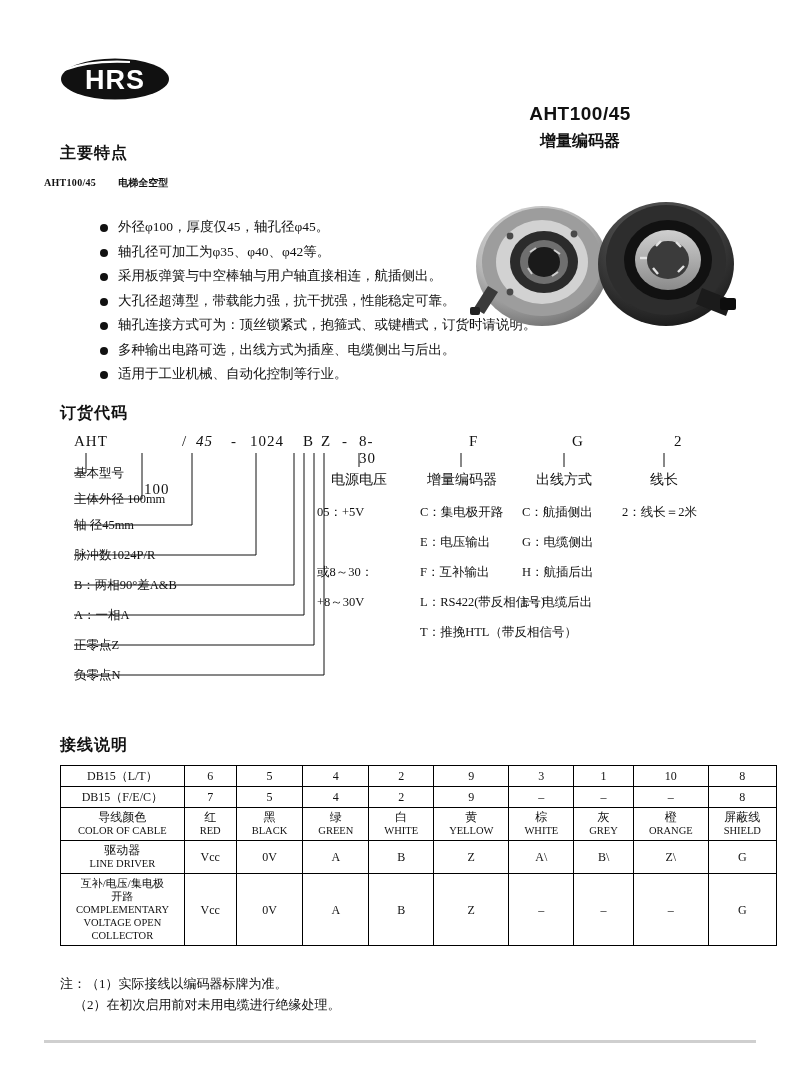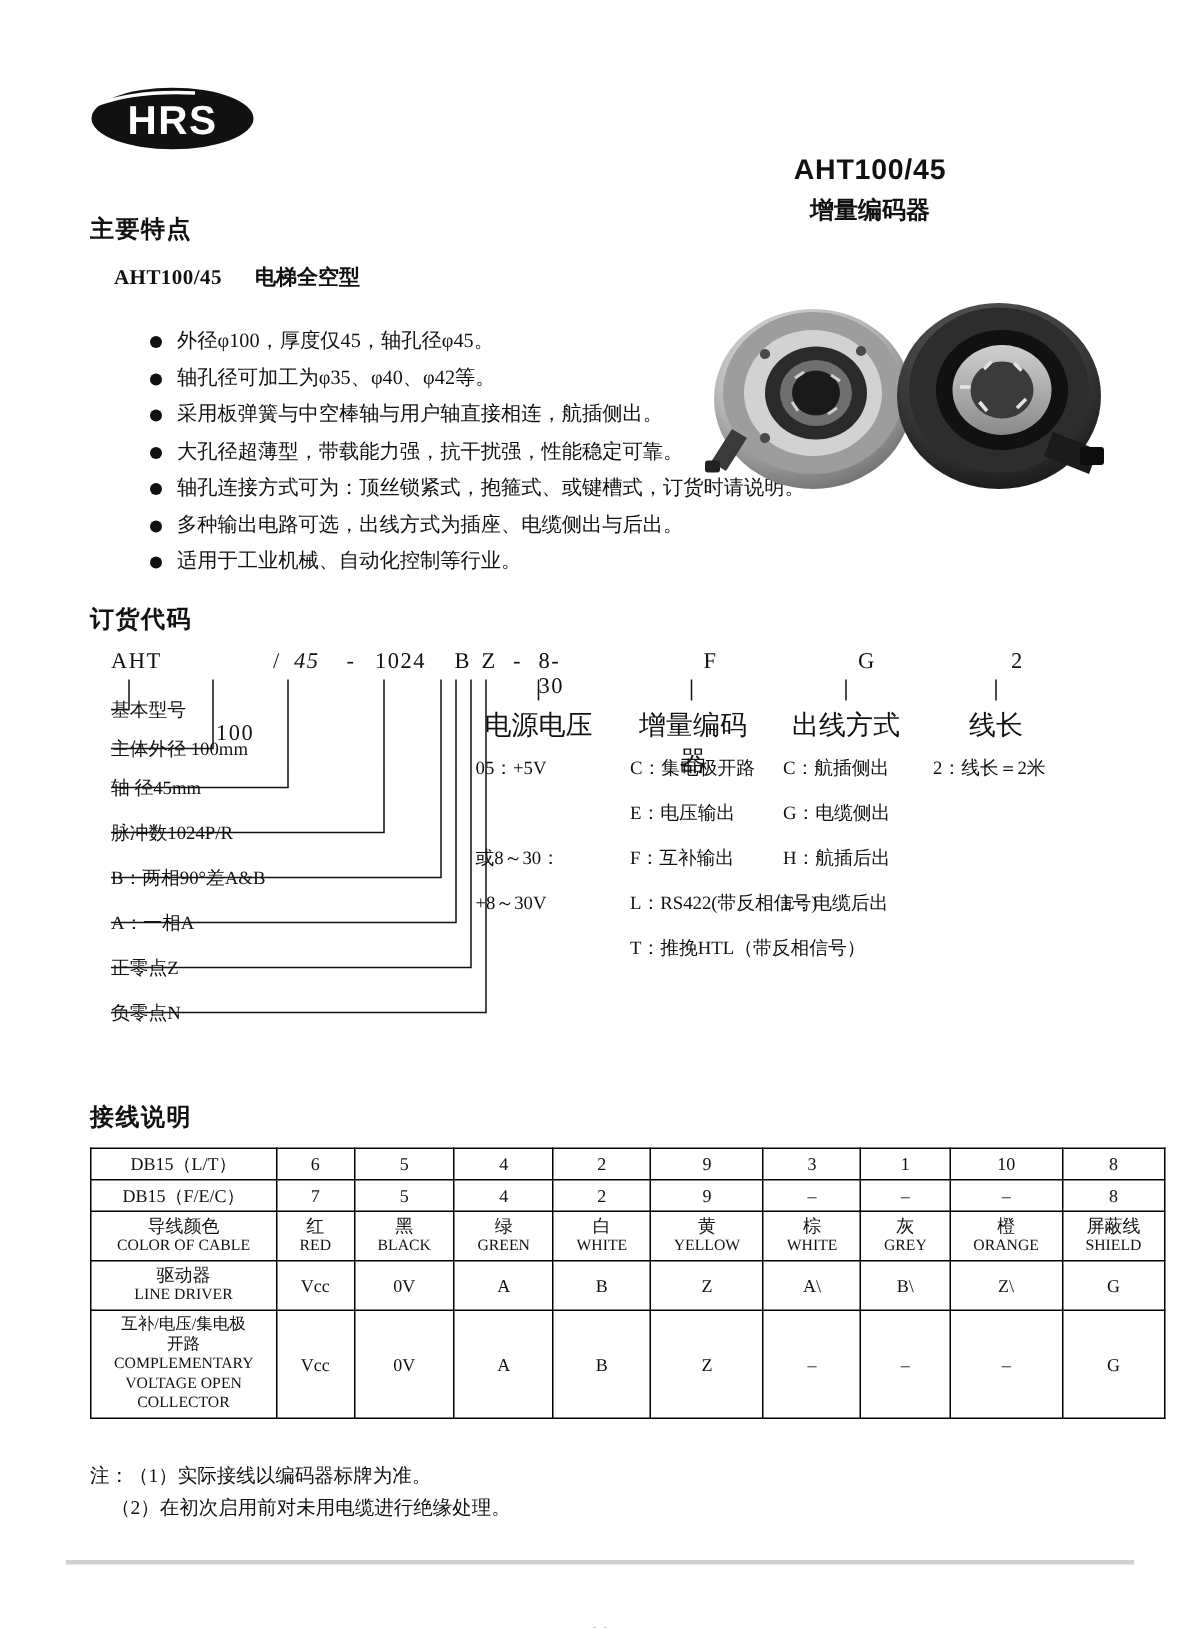--- a/index.html
+++ b/index.html
@@ -26,21 +26,21 @@
   .sec-head{
     position:absolute;font-weight:bold;font-size:16px;
     font-family:"Liberation Serif","DejaVu Serif",serif;
     letter-spacing:1px;
   }
   #feat-head{left:60px;top:143px;}
   #order-head{left:60px;top:403px;}
   #wire-head{left:60px;top:735px;}
 
   .sub-head{
-    position:absolute;left:76px;top:176px;font-weight:bold;font-size:14px;
+    position:absolute;left:44px;top:176px;font-weight:bold;font-size:10px;
   }
   .sub-head .model{letter-spacing:0.3px;}
   .sub-head .type{margin-left:22px;}
 
   
   .feat-list{position:absolute;left:60px;top:200px;width:420px;}
   .feat-list li{
     list-style:none;position:relative;padding-left:18px;
     font-size:13.5px;line-height:22.5px;margin-bottom:2px;white-space:nowrap;
   }
@@ -53,21 +53,21 @@
   .photo{position:absolute;left:470px;top:188px;width:272px;height:152px;}
 
   
   .order-code{position:absolute;left:60px;top:433px;width:690px;height:290px;}
 
   .oc-lines{position:absolute;left:0;top:0;width:690px;height:290px;}
 
   .oc-leg{position:absolute;font-size:12.5px;white-space:nowrap;}
 
   .oc-col{position:absolute;font-size:12.5px;line-height:30px;white-space:nowrap;}
-  .oc-colhead{position:absolute;font-size:18px;font-weight:normal;text-align:center;}
+  .oc-colhead{position:absolute;font-size:14px;font-weight:normal;text-align:center;}
 
   
   table.wire{
     position:absolute;left:60px;top:765px;border-collapse:collapse;
     width:680px;font-size:12px;
   }
   table.wire td{
     border:1px solid #000;text-align:center;vertical-align:middle;
     padding:3px 15px;line-height:14px;
   }

